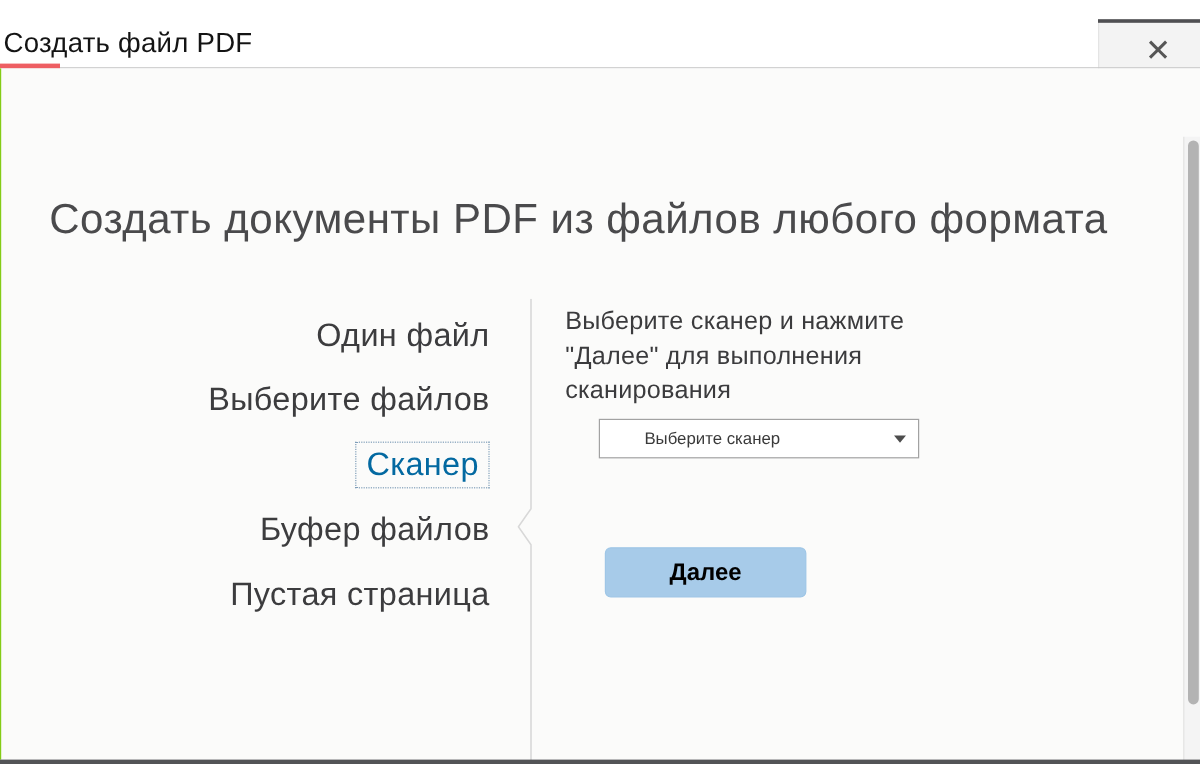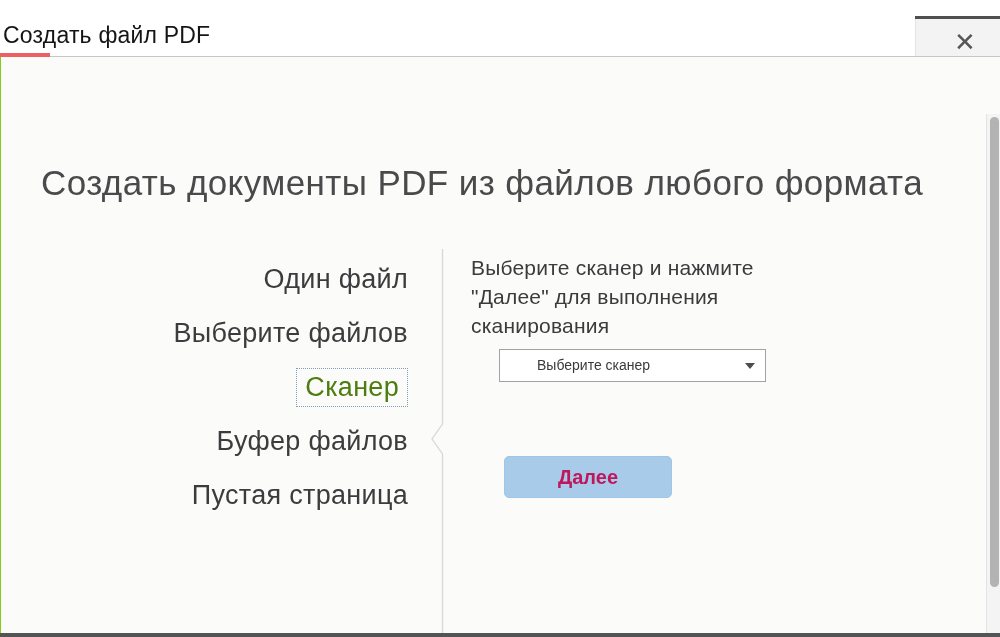--- a/index.html
+++ b/index.html
@@ -23,37 +23,37 @@
     background:#fbfbfa; border-left:1px solid #84cc16; }
 
   .heading { position:absolute; left:40px; top:106px; width:920px;
     font-size:35px; letter-spacing:0.4px; color:#4a4a4c; }
 
   
   .menu { position:absolute; left:0; top:195px; width:407px; text-align:right; }
   .menu-item { height:54px; line-height:54px; font-size:27px; letter-spacing:0.3px;
     color:#3c3c3e; cursor:pointer; white-space:nowrap; }
   .menu-item .sel-box { display:inline-block; line-height:normal; padding:3px 8px;
-    border:1px dotted #7f9db9; color:#4d7c0f; }
+    border:1px dotted #7f9db9; color:#0369a1; }
 
   .divider-svg { position:absolute; left:430px; top:192px; }
 
   
   .instruction { position:absolute; left:470px; top:196px; width:305px;
     font-size:21px; line-height:29px; letter-spacing:0.2px; color:#3b3b3d; }
 
   .dropdown { position:absolute; left:498px; top:292px; width:267px; height:33px;
     background:#ffffff; border:1px solid #a2a2a2; cursor:pointer; }
   .dropdown-value { position:absolute; left:10px; top:0; line-height:31px; font-size:14px; color:#3a3a3a;margin-left:27px; }
   .dropdown-caret { position:absolute; right:10px; top:13px; width:0; height:0;
     border-left:5px solid transparent; border-right:5px solid transparent; border-top:6px solid #4d4d4d; }
 
   .next-button { position:absolute; left:503px; top:399px; width:168px; height:42px;
     background:#a7cbe9; border:1px solid #9fc6e6; border-radius:5px;
-    font-size:20px; font-weight:bold; color:#be185d; text-align:center; line-height:40px; cursor:default; }
+    font-size:20px; font-weight:bold; color:#000000; text-align:center; line-height:40px; cursor:default; }
 
   
   .scrollbar-track { position:absolute; left:985px; top:57px; width:15px; height:576px;
     background:#f4f4f4; border-left:1px solid #e3e3e3; }
   .scrollbar-thumb { position:absolute; left:3px; top:3px; width:9px; height:470px;
     background:#b3b3b3; border-radius:5px; }
   .bottom-bar { position:absolute; left:0; top:633px; width:1000px; height:4px; background:#535456; }
 </style>
 </head>
 <body>

